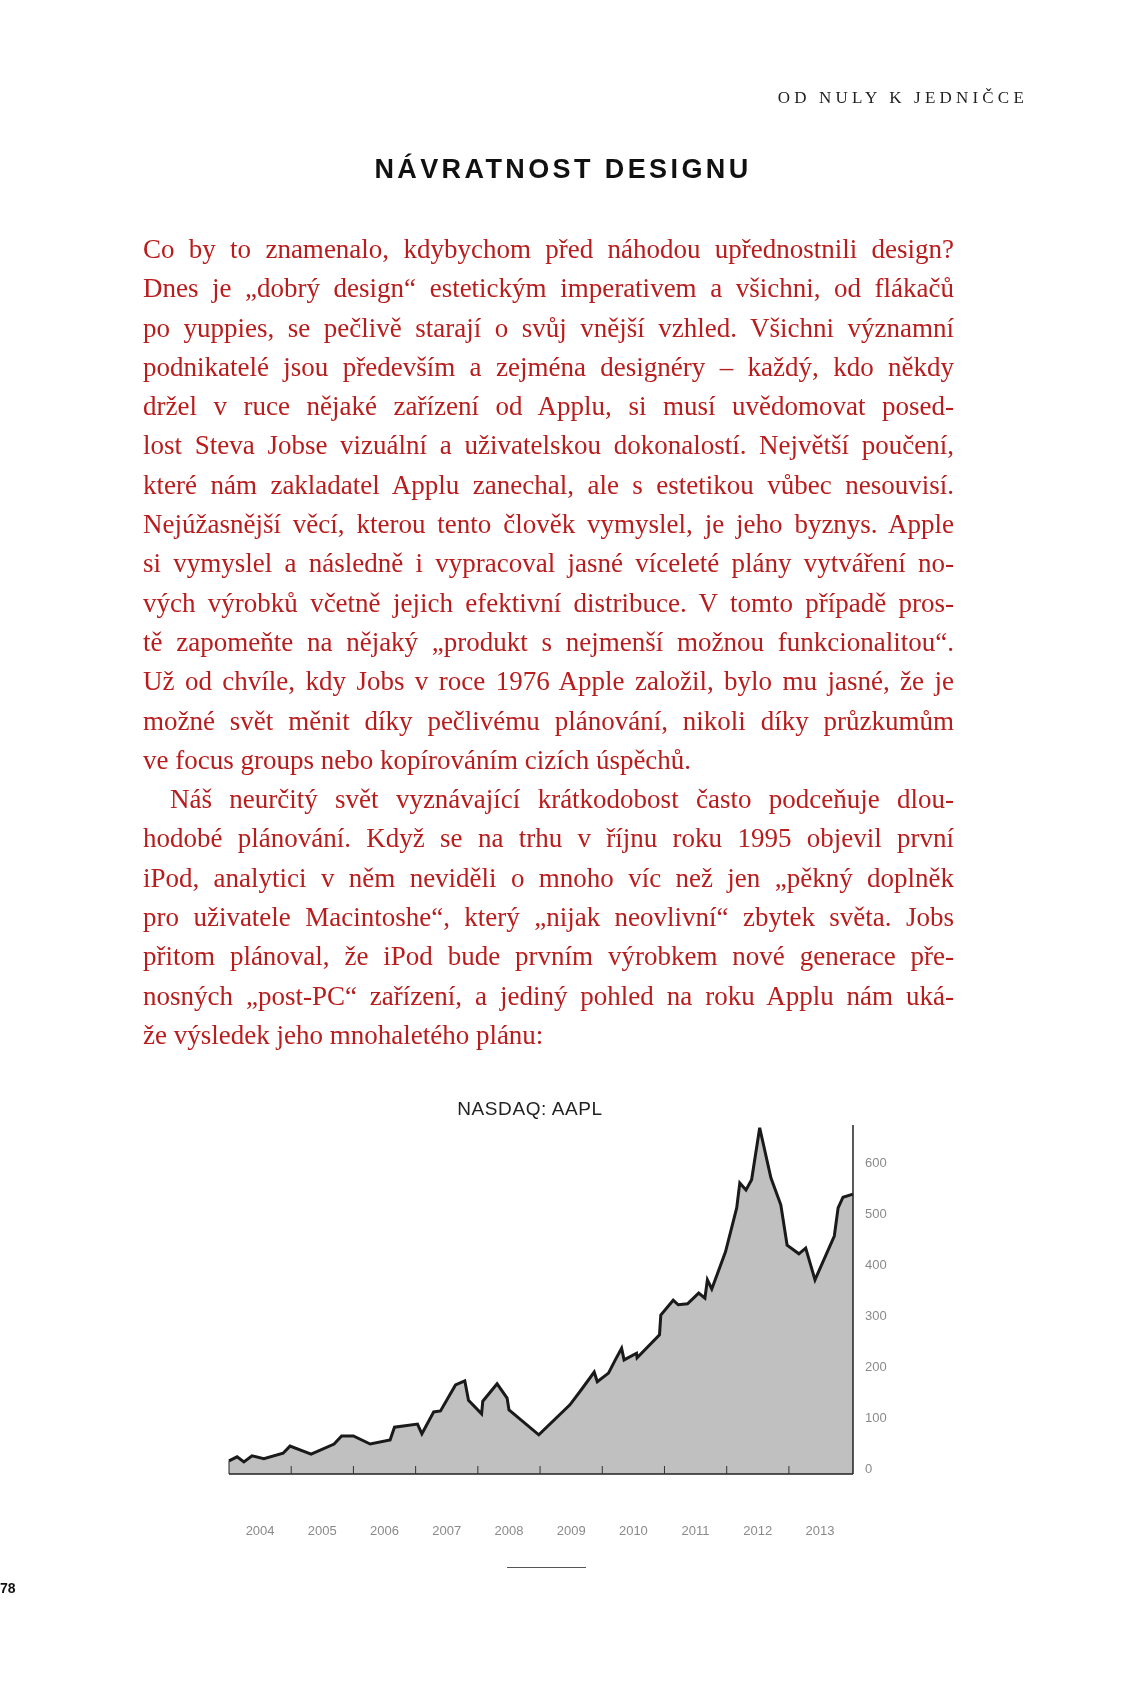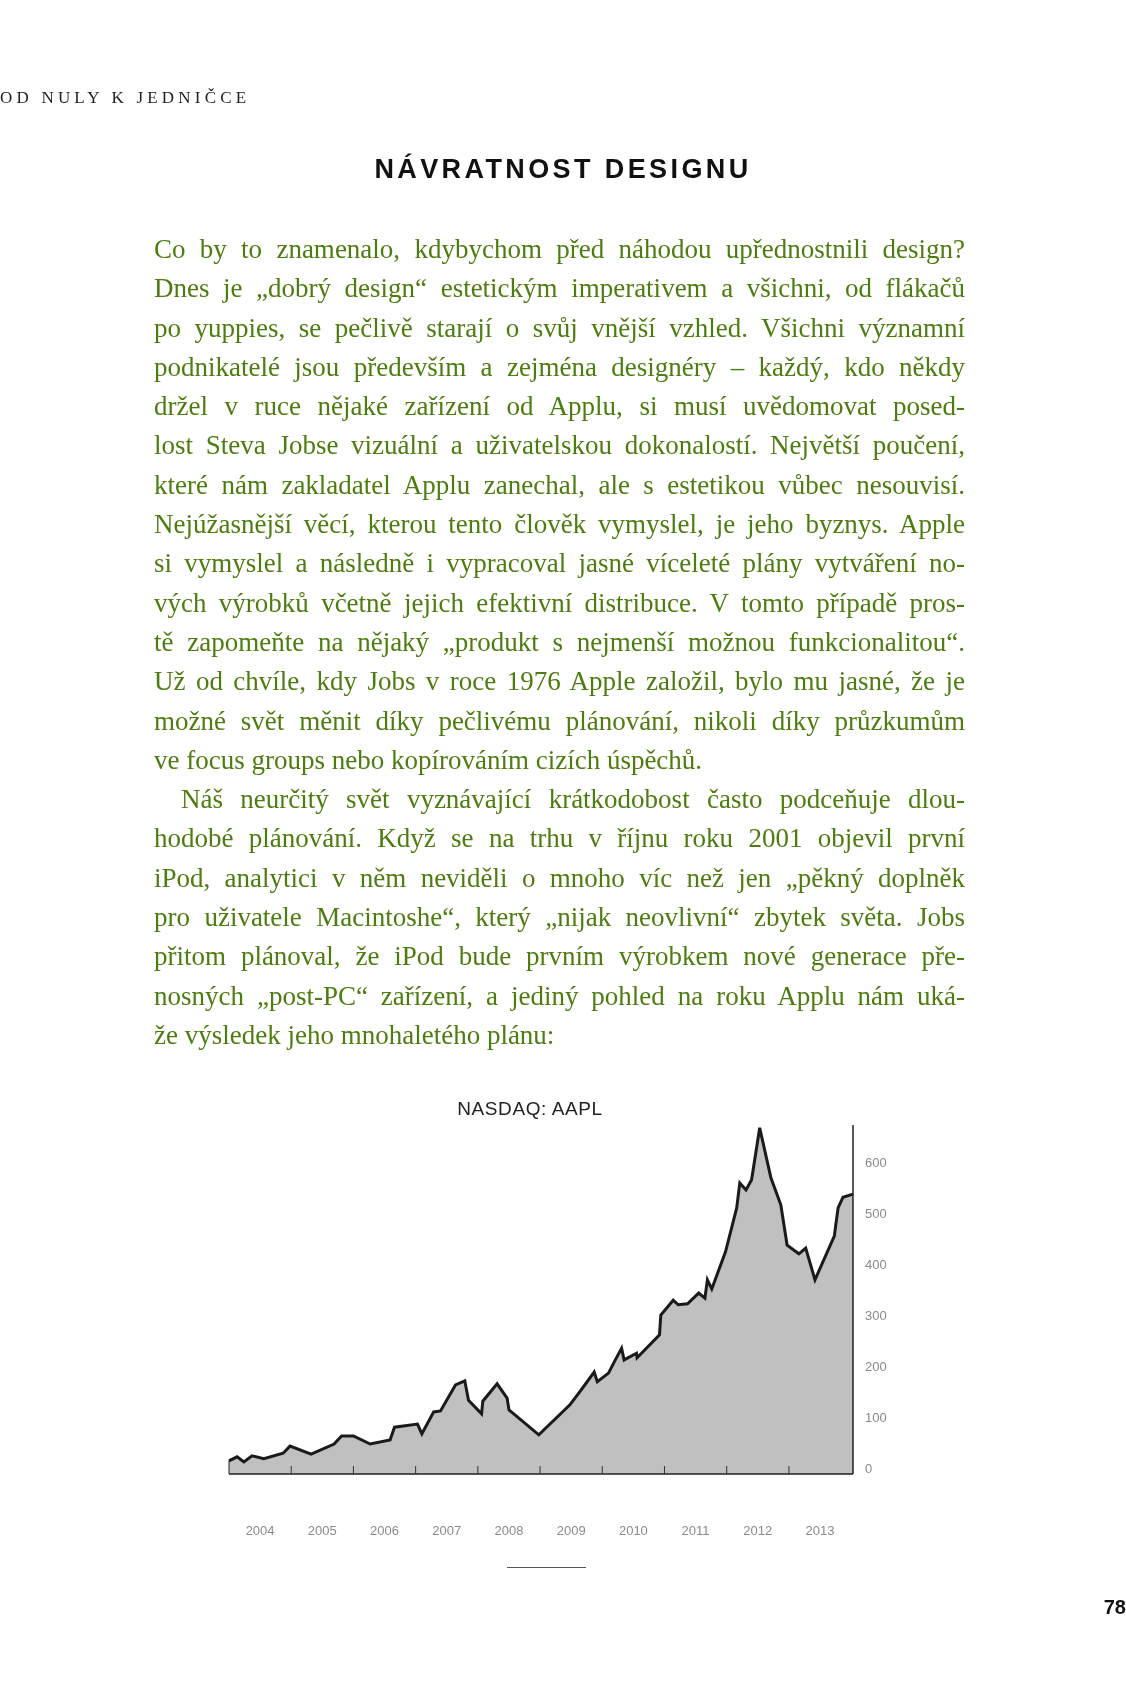--- a/index.html
+++ b/index.html
@@ -1,47 +1,47 @@
 <!DOCTYPE html>
 <html><head>
   <meta charset="utf-8">
   <style>
     html, body { margin: 0; padding: 0; background: #ffffff; }
     body { width: 1126px; height: 1693px; position: relative; overflow: hidden; }
     .running-head {
       position: absolute; left: 0; width: 1028px; top: 88px;
-      text-align: left;
+      text-align: right;
       font-family: "Liberation Serif", "DejaVu Serif", serif;
       font-size: 17px; letter-spacing: 4.2px; color: #222;
     }
     .section-title {
       position: absolute; left: 0; width: 1126px; top: 154px;
       text-align: center;
       font-family: Liberation Sans, sans-serif;
       font-weight: bold; font-size: 27px; letter-spacing: 3.4px; color: #111;
     }
     .body-text {
-      position: absolute; left: 154px; width: 811px; top: 230px;
+      position: absolute; left: 143px; width: 811px; top: 230px;
       font-family: "Liberation Serif", "DejaVu Serif", serif;
-      font-size: 27px; line-height: 39.3px; color: #4d7c0f;
+      font-size: 27px; line-height: 39.3px; color: #b91c1c;
     }
     .body-text p { margin: 0; text-align: justify; text-align-last: left; }
     .body-text .line { display: block; text-align: justify; text-align-last: justify; white-space: nowrap; }
     .body-text .line.last { text-align-last: left; }
     .body-text .indent { text-indent: 27px; }
     .chart-wrap { position: absolute; left: 0; top: 0; width: 1046px; height: 1693px; pointer-events: none; }
     .chart-wrap svg { position: absolute; left: 0; top: 0; }
     .chart-title {
       font-family: "Liberation Sans", "DejaVu Sans", sans-serif; font-size: 19px; fill: #222; letter-spacing: 0.6px;
     }
     .tick-label { font-family: "Liberation Sans", "DejaVu Sans", sans-serif; font-size: 13px; fill: #8a8a8a; }
     .page-rule { position: absolute; left: 507px; top: 1567px; width: 79px; height: 1px; background: #555; }
     .page-number {
-      position: absolute; left: 0; width: 1126px; top: 1580px; text-align: right;
-      font-family: "Liberation Sans", "DejaVu Sans", sans-serif; font-weight: bold; font-size: 20px; color: #111; margin-top: 16px;
+      position: absolute; left: 0; width: 1126px; top: 1580px; text-align: left;
+      font-family: "Liberation Sans", "DejaVu Sans", sans-serif; font-weight: bold; font-size: 14px; color: #111;
     }
   </style>
 </head>
 <body>
 
 <div class="running-head">OD NULY K JEDNIČCE</div>
 <div class="section-title">NÁVRATNOST DESIGNU</div>
 
 <div class="body-text">
   <p id="para-0" style="text-indent: 0px;">
@@ -55,21 +55,21 @@
       <span class="line">Nejúžasnější věcí, kterou tento člověk vymyslel, je jeho byznys. Apple</span>
       <span class="line">si vymyslel a následně i vypracoval jasné víceleté plány vytváření no-</span>
       <span class="line">vých výrobků včetně jejich efektivní distribuce. V tomto případě pros-</span>
       <span class="line">tě zapomeňte na nějaký „produkt s nejmenší možnou funkcionalitou“.</span>
       <span class="line">Už od chvíle, kdy Jobs v roce 1976 Apple založil, bylo mu jasné, že je</span>
       <span class="line">možné svět měnit díky pečlivému plánování, nikoli díky průzkumům</span>
       <span class="line last">ve focus groups nebo kopírováním cizích úspěchů.</span>
     </p>
   <p id="para-1" class="indent" style="text-indent: 0px;">
       <span class="line" style="padding-left: 27px;">Náš neurčitý svět vyznávající krátkodobost často podceňuje dlou-</span>
-      <span class="line">hodobé plánování. Když se na trhu v říjnu roku 2001 objevil první</span>
+      <span class="line">hodobé plánování. Když se na trhu v říjnu roku 1995 objevil první</span>
       <span class="line">iPod, analytici v něm neviděli o mnoho víc než jen „pěkný doplněk</span>
       <span class="line">pro uživatele Macintoshe“, který „nijak neovlivní“ zbytek světa. Jobs</span>
       <span class="line">přitom plánoval, že iPod bude prvním výrobkem nové generace pře-</span>
       <span class="line">nosných „post-PC“ zařízení, a jediný pohled na roku Applu nám uká-</span>
       <span class="line last">že výsledek jeho mnohaletého plánu:</span>
     </p>
 </div>
 
 <div class="chart-wrap">
   <svg id="chart-svg" width="1126" height="1693">

